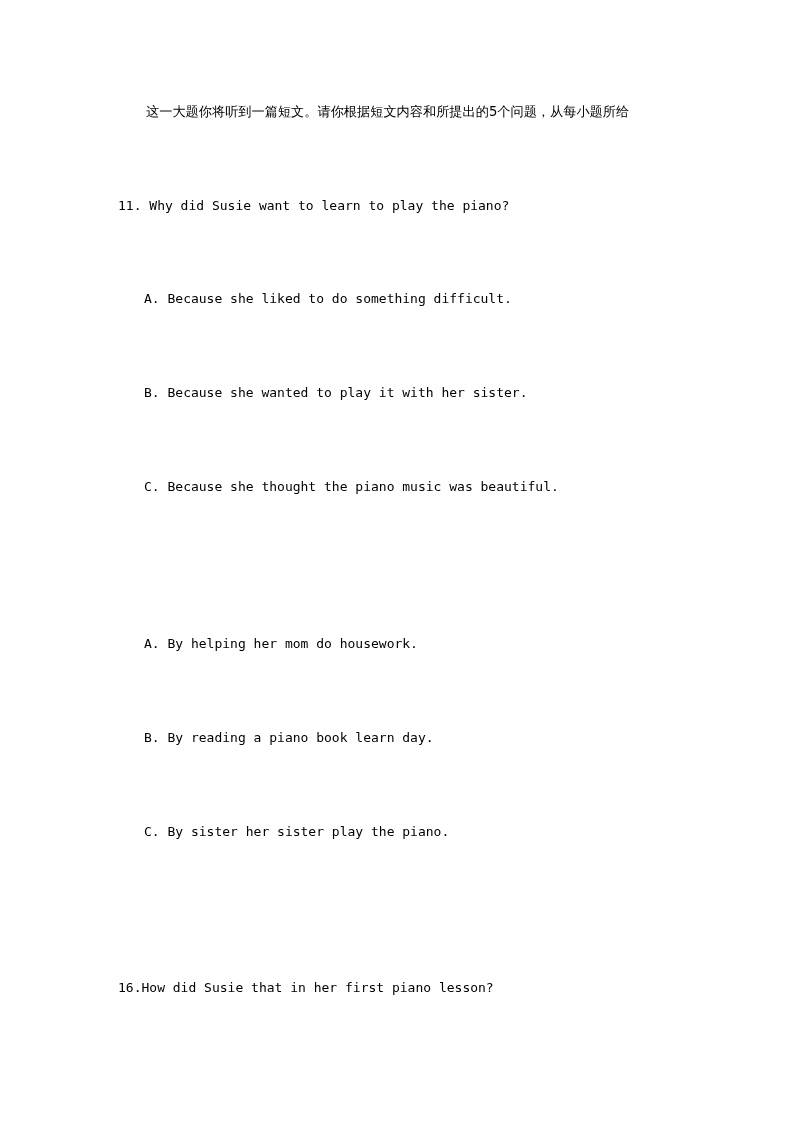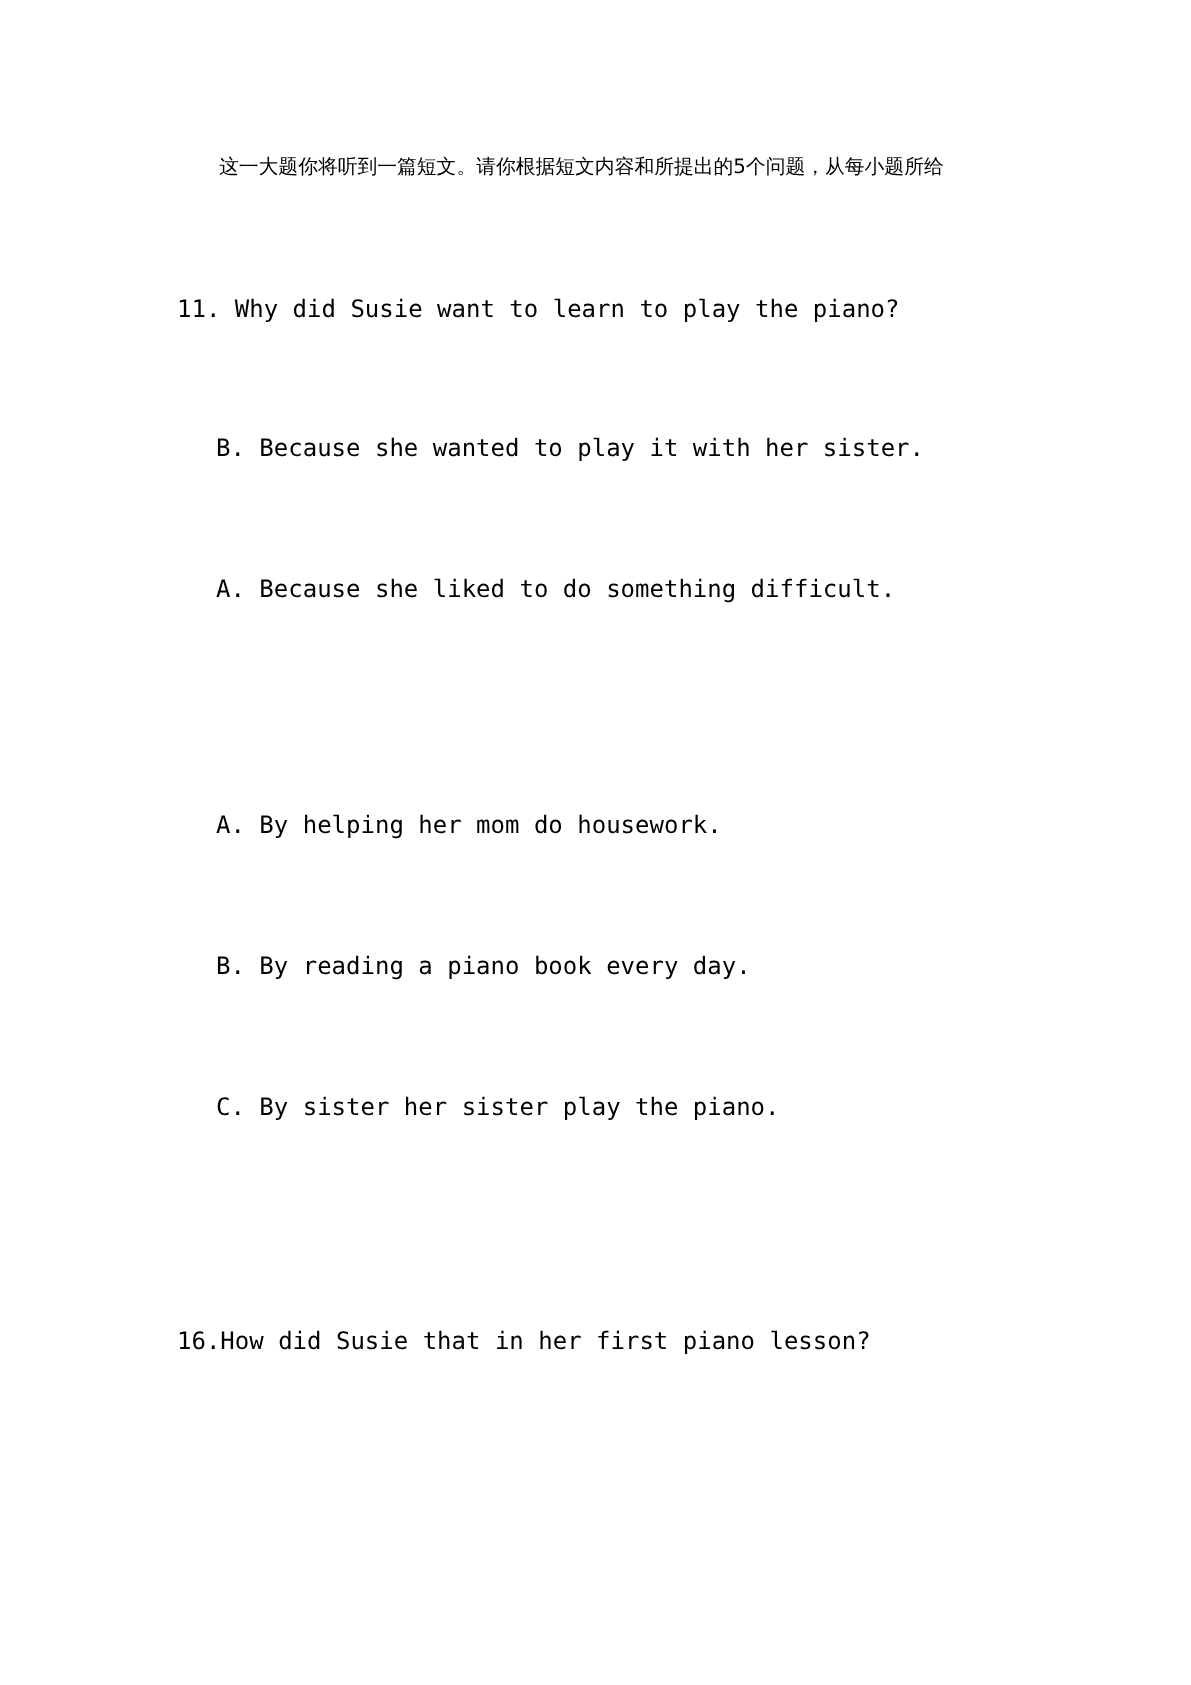--- a/index.html
+++ b/index.html
@@ -28,21 +28,21 @@
     font-family: "DejaVu Sans", sans-serif;
     font-size: 13.2px;
     line-height: 31px;
     text-align: justify;
   }
   .cn-indent {
     text-indent: 28px;
   }
   .mono {
     font-family: "DejaVu Sans Mono", monospace;
-    font-size: 16px;
+    font-size: 13px;
     line-height: 31.3px;
     white-space: pre-wrap;
   }
   .q {
     margin: 0;
   }
   .opt {
     margin: 0;
     padding-left: 26px;
   }
@@ -51,27 +51,28 @@
 <body>
 
 <div class="page">
 
   <div class="cn">
     <div class="cn-indent">这一大题你将听到一篇短文。请你根据短文内容和所提出的5个问题，从每小题所给</div>
   </div>
 
   <div class="mono">
     <div class="q"><span>11.</span> <span>Why did Susie want to learn to play the piano?</span></div>
+    <div class="opt">A. Because she liked to do something difficult.</div>
     <div class="opt">B. Because she wanted to play it with her sister.</div>
-    <div class="opt">A. Because she liked to do something difficult.</div>
+    <div class="opt">C. Because she thought the piano music was beautiful.</div>
   </div>
 
   <div class="mono">
     <div class="opt">A. By helping her mom do housework.</div>
-    <div class="opt">B. By reading a piano book every day.</div>
+    <div class="opt">B. By reading a piano book learn day.</div>
     <div class="opt">C. By sister her sister play the piano.</div>
   </div>
 
   <div class="mono">
     <div class="q"><span>16.</span><span>How did Susie that in her first piano lesson?</span></div>
     
     
     
   </div>
 

